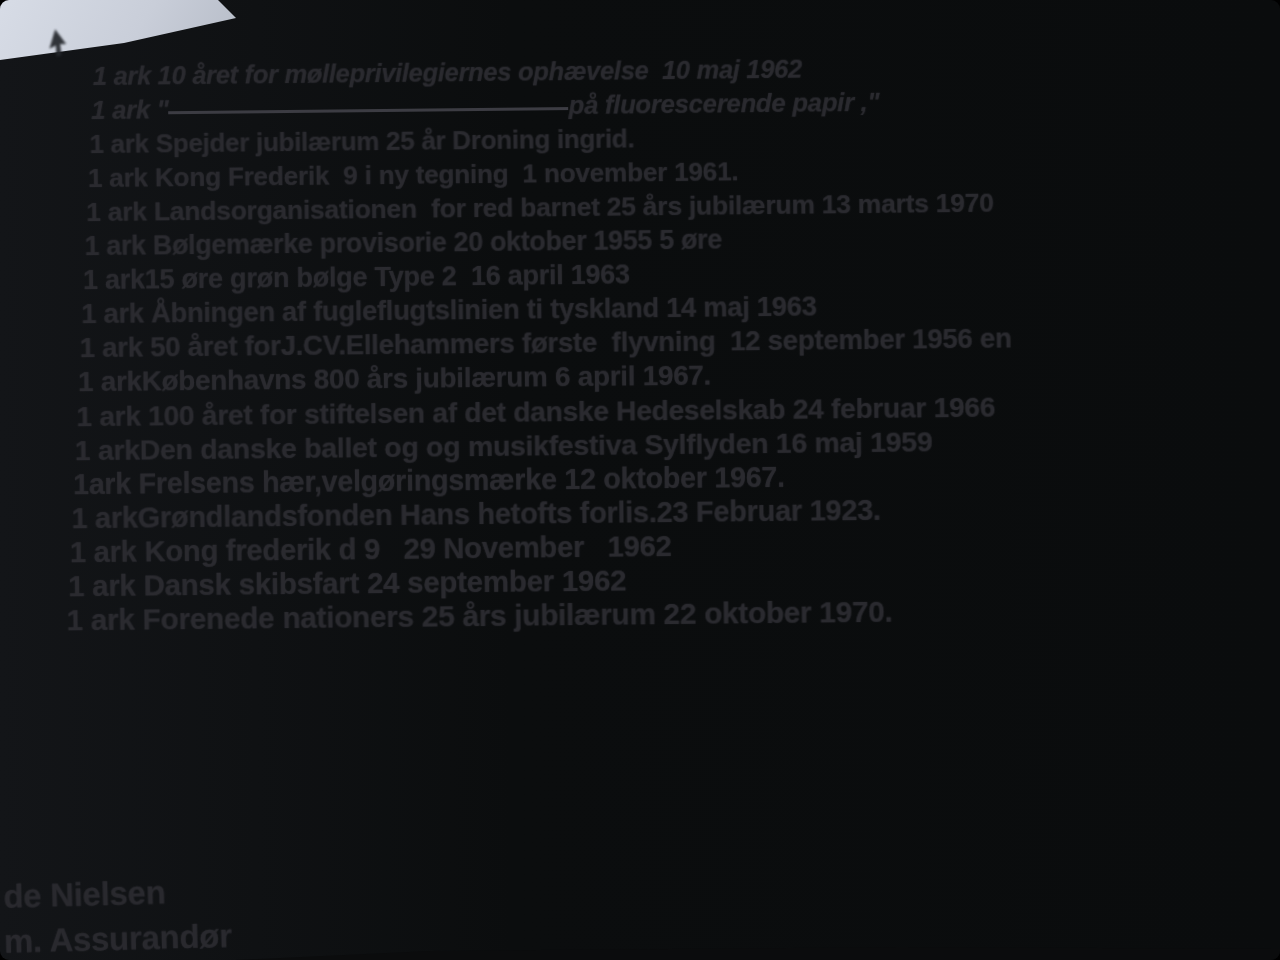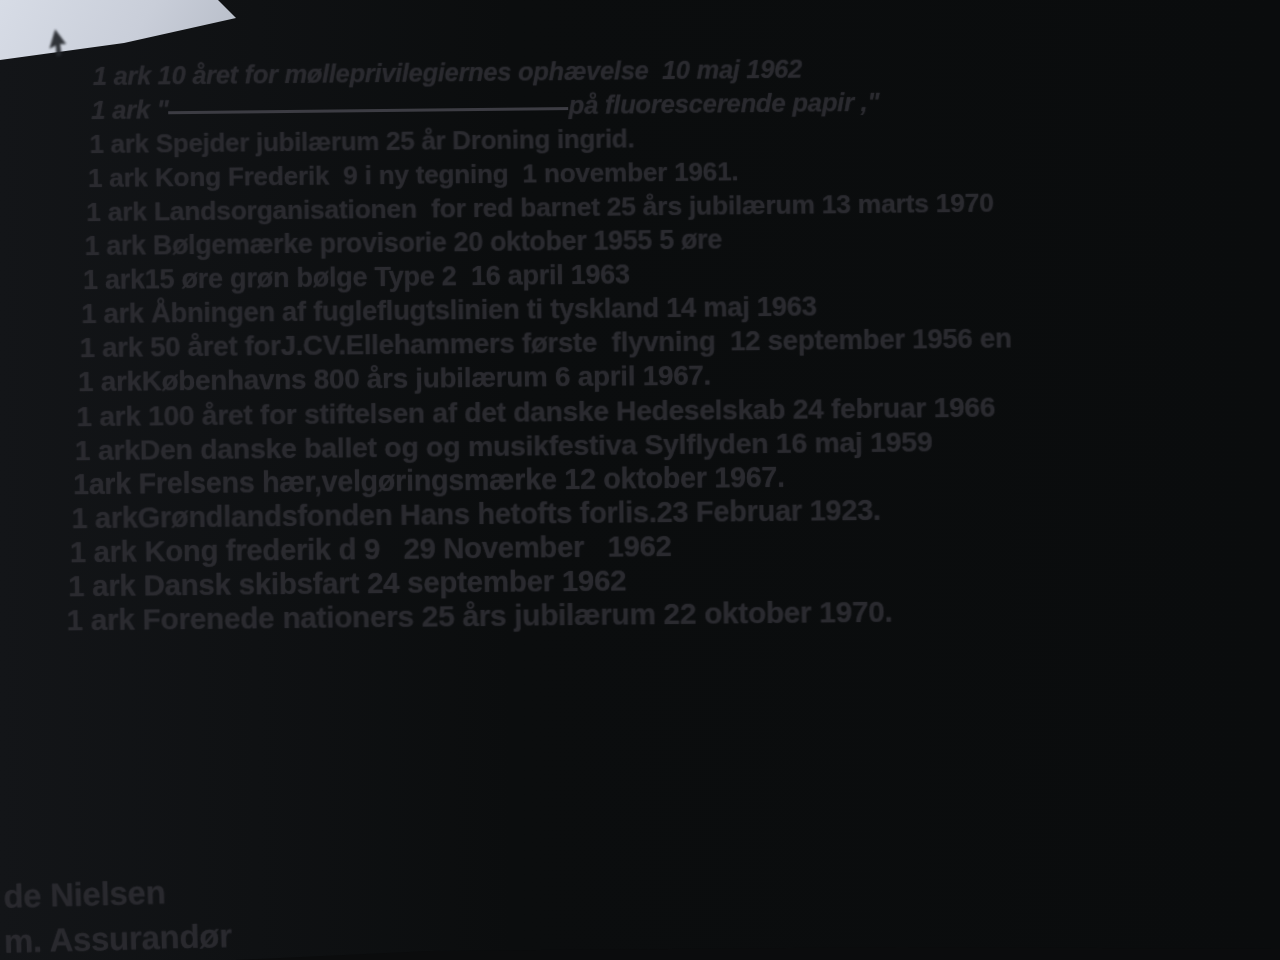--- a/index.html
+++ b/index.html
@@ -6,20 +6,21 @@
     margin: 0; padding: 0;
     background: #000;
     font-family: "Liberation Sans", "DejaVu Sans", sans-serif;
   }
   #photo {
     position: relative;
     width: 1280px;
     height: 960px;
     overflow: hidden;
     background: linear-gradient(90deg, #131518 0%, #0b0d0e 40%, #0a0c0d 100%);
+    border-radius: 9px;
   }
   
   #corner-surface {
     position: absolute;
     left: 0; top: 0; width: 300px; height: 80px;
     background: linear-gradient(120deg, #d7dce6 0%, #c9ced9 45%, #aab0bc 100%);
     clip-path: polygon(0 0, 218px 0, 236px 18px, 124px 43px, 0 60px);
   }
   
   #paper-sheet {

